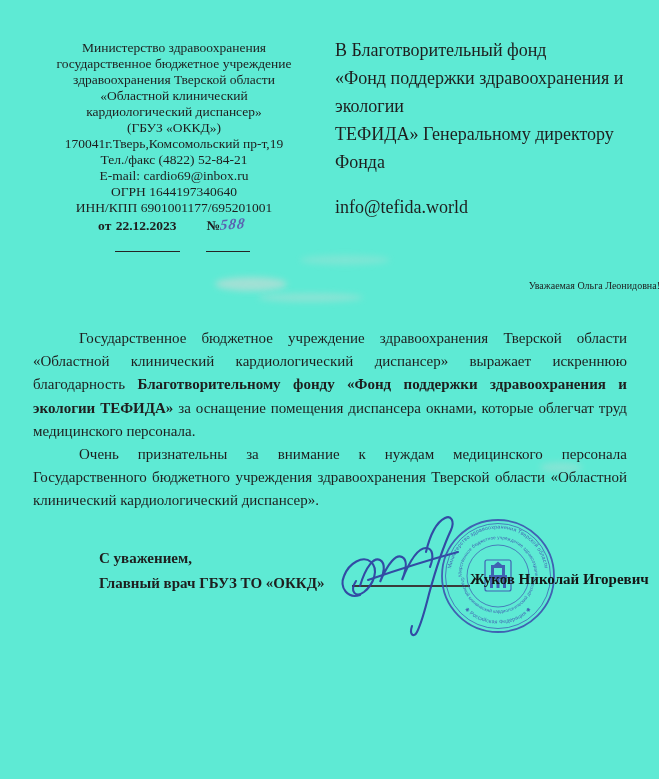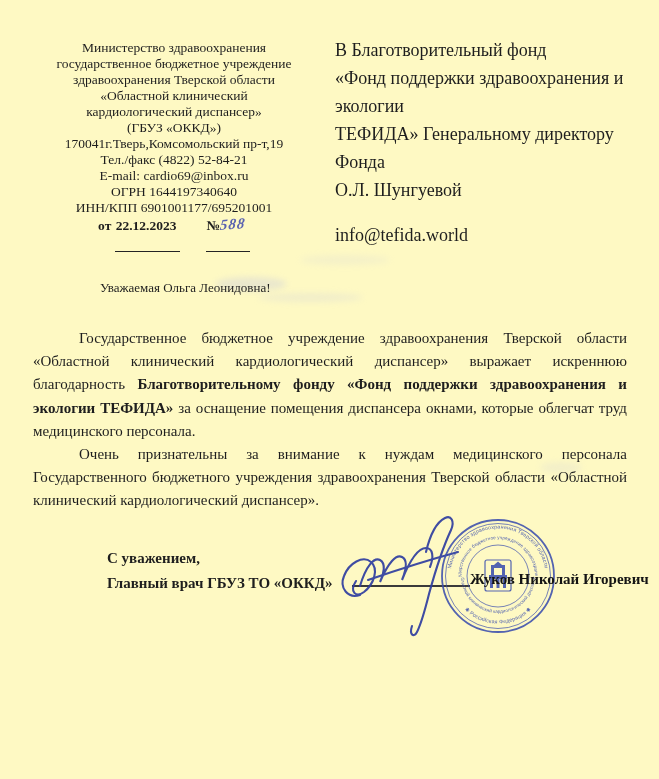--- a/index.html
+++ b/index.html
@@ -1,18 +1,18 @@
 <!DOCTYPE html>
 <html><head>
 <meta charset="utf-8">
 <style>
   html,body { margin:0; padding:0; }
   .page {
     position:relative; width:659px; height:779px;
-    background:#fef9c3;
+    background:#5eead4;
     font-family:"Liberation Serif", serif;
     color:#1e1e1e;
     overflow:hidden;
   }
   
   .sender {
     position:absolute; left:28px; top:40px; width:292px;
     text-align:center; font-size:13.5px; line-height:16px;
   }
   .sender-date { font-weight:bold; margin-top:1px; }
@@ -25,33 +25,33 @@
   }
   
   .recipient {
     position:absolute; left:335px; top:36px; width:310px;
     font-size:18px; line-height:28px; text-align:left;
   }
   .recipient-email { margin-top:17px; }
   
   .salutation {
     position:absolute; left:100px; top:280px; width:560px;
-    text-align:left; font-size:13px;
+    text-align:right; font-size:10px;
   }
   
   .body-text {
     position:absolute; left:33px; top:327px; width:594px;
     font-size:15px; line-height:23.2px; text-align:justify;
   }
   .body-text p { margin:0; text-indent:46px; }
   .b { font-weight:bold; }
   
   .signoff {
     position:absolute; left:99px; top:546px;
-    font-size:15px; font-weight:bold; line-height:24.5px;margin-left:8px;
+    font-size:15px; font-weight:bold; line-height:24.5px;
   }
   .sig-underline {
     position:absolute; left:352px; top:585px; width:118px; height:1.6px;
     background:#3a3a3a; z-index:1;
   }
   .signature-svg { position:absolute; left:330px; top:500px; z-index:2; }
   .stamp-svg { position:absolute; left:437px; top:515px; z-index:2; opacity:.88; }
   .signer-name {
     position:absolute; left:470px; top:571px; z-index:3;
     font-size:15px; font-weight:bold; color:#141414;
@@ -91,21 +91,20 @@
       <span>от</span>
       <span class="u">22.12.2023</span>
       <span class="date-gap"></span><span class="u"><span>№</span><span class="hand-number">588</span></span>
     </div>
   </div>
 
   <div class="recipient">
     <div>В Благотворительный фонд</div>
     <div>«Фонд поддержки здравоохранения и экологии</div>
     <div>ТЕФИДА» Генеральному директору Фонда</div>
-    <div>О.Л. Шунгуевой</div>
     <div class="recipient-email">info@tefida.world</div>
   </div>
 
   <div class="salutation">Уважаемая Ольга Леонидовна!</div>
 
   <div class="body-text">
     <p><span>Государственное бюджетное учреждение здравоохранения Тверской области «Областной клинический кардиологический диспансер» выражает искреннюю благодарность </span><span class="b">Благотворительному фонду «Фонд поддержки здравоохранения и экологии ТЕФИДА»</span><span> за оснащение помещения диспансера окнами, которые облегчат труд медицинского персонала.</span></p>
     <p>Очень признательны за внимание к нуждам медицинского персонала Государственного бюджетного учреждения здравоохранения Тверской области «Областной клинический кардиологический диспансер».</p>
   </div>
 

